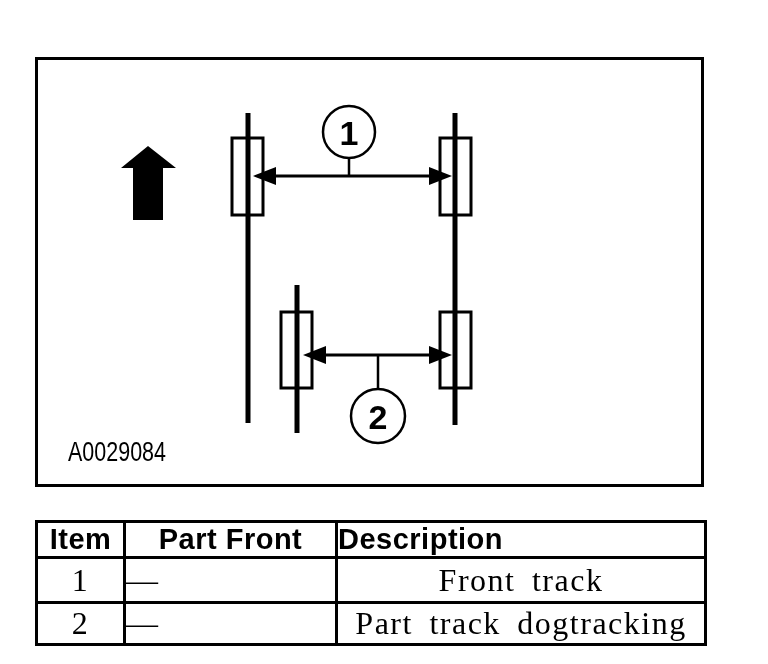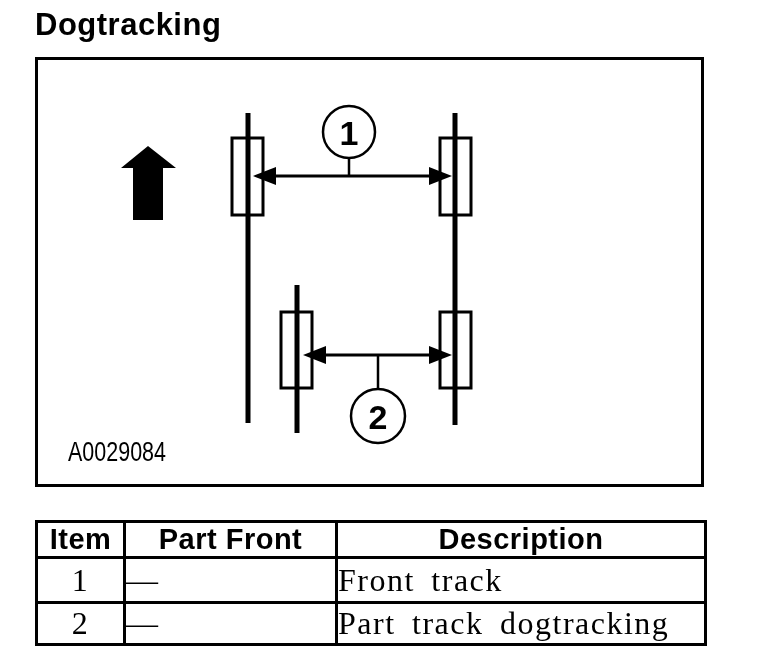--- a/index.html
+++ b/index.html
@@ -26,34 +26,33 @@
   }
   .parts-table th{
     font-family:"Liberation Sans",sans-serif;font-weight:700;font-size:29px;
     letter-spacing:.5px;
   }
   .parts-table td{
     font-family:"Liberation Serif",serif;font-size:32px;
     letter-spacing:1.5px;word-spacing:7px;
   }
   .th-item,.th-part{}
-  .th-desc{text-align:center;padding-left:10px;}
+  .th-desc{text-align:left;padding-left:10px;}
   .td-item{text-align:center;}
   .td-part{text-align:left;padding-left:12px;}
-  .td-desc{text-align:left;padding-left:10px;}
+  .td-desc{text-align:center;padding-left:10px;}
   tr.hdr{height:35px;}
   tr.r1{height:45px;}
   tr.r2{height:42px;}
 </style>
 </head>
 <body>
 
 <div class="page">
 
-  <h1 class="page-title">Dogtracking</h1>
 
   <div class="figure-box">
     <svg viewBox="0 0 663 424" xmlns="http://www.w3.org/2000/svg">
 
       <polygon points="110,86 138,108 125,108 125,160 95,160 95,108 83,108" fill="#000000"></polygon>
 
       <line x1="210" y1="53" x2="210" y2="363" stroke="#000" stroke-width="5"></line>
       <line x1="259" y1="225" x2="259" y2="373" stroke="#000" stroke-width="5"></line>
       <line x1="417" y1="53" x2="417" y2="365" stroke="#000" stroke-width="5"></line>
 

